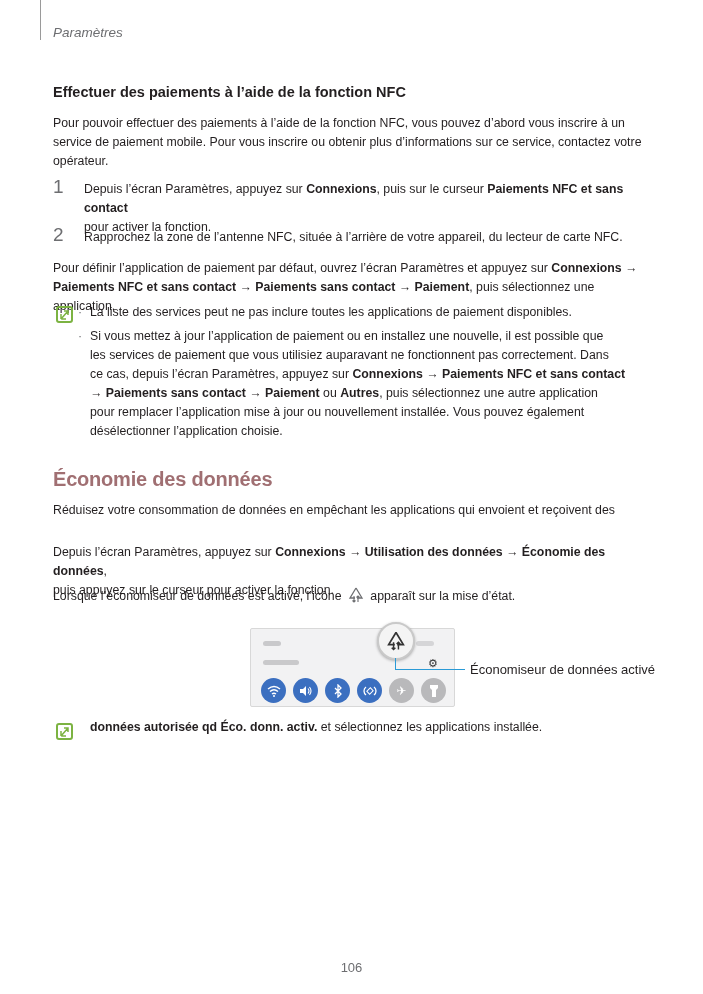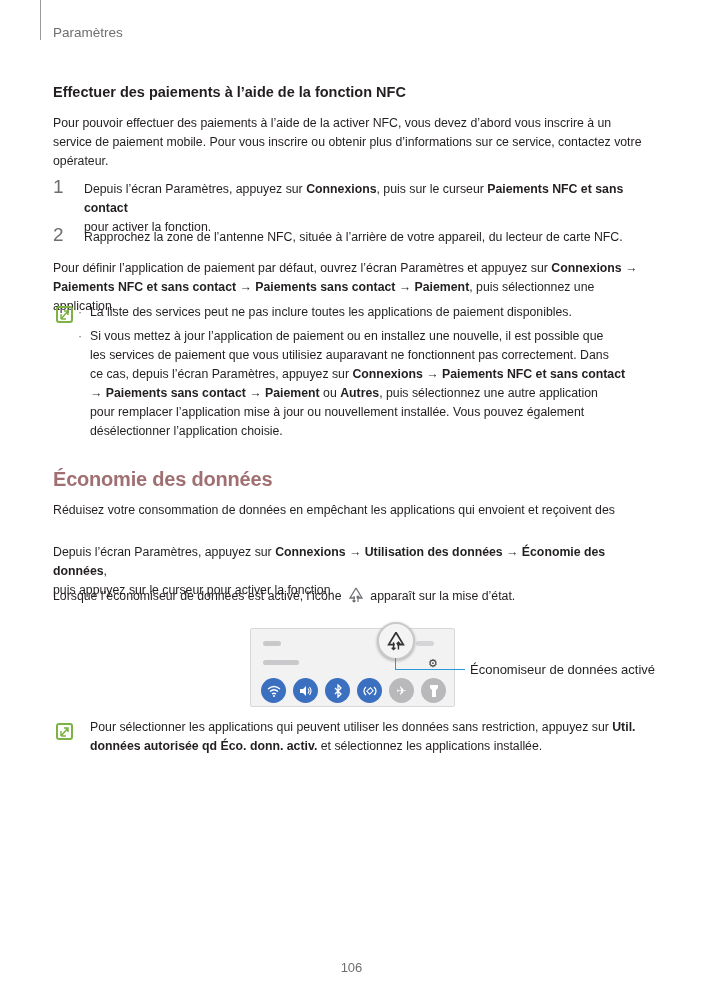--- a/index.html
+++ b/index.html
@@ -1,19 +1,19 @@
 <!DOCTYPE html>
 <html><head>
 <meta charset="utf-8">
 <style>
   html, body { margin: 0; padding: 0; background: #ffffff; }
   body { width: 703px; height: 994px; position: relative; overflow: hidden;
          font-family: "Liberation Sans", sans-serif; color: #231f20; }
   .header-bar { position: absolute; left: 40px; top: 0; width: 1px; height: 40px; background: #9a9a9a; }
-  .header-title { position: absolute; left: 53px; top: 25px; font-size: 13.5px; color: #6d6e71; }
+  .header-title { position: absolute; left: 53px; top: 25px; font-size: 13.5px; color: #6d6e71; font-style: italic; }
   .h2 { position: absolute; left: 53px; top: 84px; font-weight: bold; font-size: 14.5px; color: #231f20; }
   p { margin: 0; }
   .para { position: absolute; left: 53px; width: 600px; font-size: 12.3px; line-height: 19px; }
   b { font-weight: bold; }
   .step { position: absolute; left: 53px; width: 600px; font-size: 12.3px; line-height: 19px; }
   .step-num { position: absolute; left: 0; top: -3px; font-size: 19px; color: #6d6e71; font-weight: normal; }
   .step-text { margin-left: 31px; }
   .note-icon { position: absolute; width: 17px; height: 17px; border: 2px solid #7cb342; border-radius: 3px; box-sizing: border-box; }
   .note-icon svg { position: absolute; left: 0; top: 0; }
   .bullet { position: absolute; left: 90px; width: 560px; font-size: 12.3px; line-height: 19px; }
@@ -34,21 +34,21 @@
 </style>
 </head>
 <body>
 
 <div class="header-bar"></div>
 <div class="header-title">Paramètres</div>
 
 <div class="h2">Effectuer des paiements à l’aide de la fonction NFC</div>
 
 <div class="para" style="top:114px;">
-  <p>Pour pouvoir effectuer des paiements à l’aide de la activer NFC, vous devez d’abord vous inscrire à un</p>
+  <p>Pour pouvoir effectuer des paiements à l’aide de la fonction NFC, vous pouvez d’abord vous inscrire à un</p>
   <p>service de paiement mobile. Pour vous inscrire ou obtenir plus d’informations sur ce service, contactez votre</p>
   <p>opérateur.</p>
 </div>
 
 <div class="step" style="top:180px;">
   <span class="step-num">1</span>
   <div class="step-text">
     <p><span>Depuis l’écran Paramètres, appuyez sur </span><b>Connexions</b><span>, puis sur le curseur </span><b>Paiements NFC et sans contact</b></p>
     <p>pour activer la fonction.</p>
   </div>
@@ -158,17 +158,16 @@
 <div class="callout-v"></div>
 <div class="callout-h"></div>
 <div class="callout-label">Économiseur de données activé</div>
 
 <div class="note-icon" style="left:56px; top:723px;">
   <svg width="13" height="13" viewBox="0 0 13 13">
       <path d="M3 11 L10 3 M3 11 L3 6 M3 11 L8 11 M6 3 L10 3 L10 7" stroke="#7cb342" stroke-width="1.5" fill="none"></path>
     </svg>
 </div>
 <div class="para" style="left:90px; width:560px; top:718px;">
-  <p><span>Pour sélectionner les applications qui peuvent utiliser les données sans restriction, appuyez sur </span><b>Util.</b></p>
   <p><b>données autorisée qd Éco. donn. activ.</b><span> et sélectionnez les applications installée.</span></p>
 </div>
 
 <div class="page-number">106</div>
 
 </body></html>

